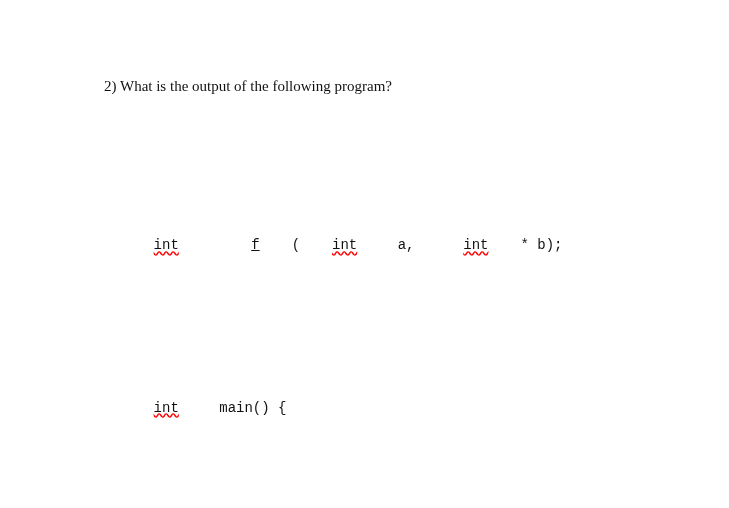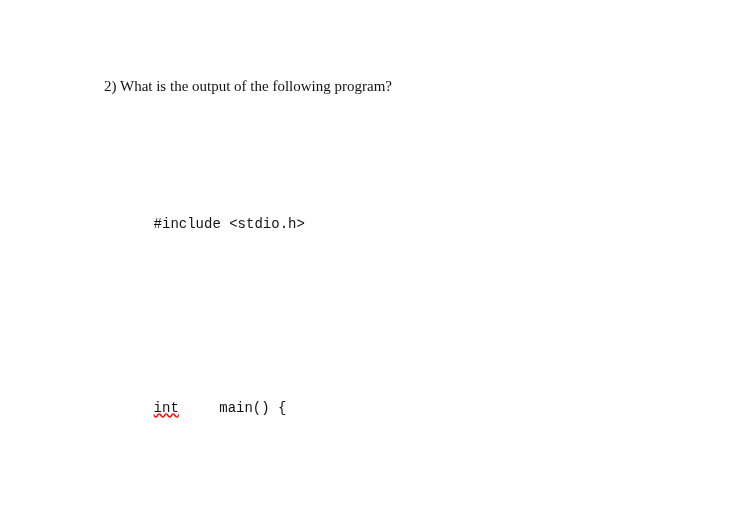--- a/index.html
+++ b/index.html
@@ -43,24 +43,24 @@
   </style>
 </head>
 <body>
 
 <div>
   <p>2)  What is the output of the following program?</p>
 </div>
 
 <div class="code-block section-gap">
 
+
   <div>
-    <span>#include &lt;stdio.h&gt;</span>
+    <span class="underline-red">int</span><span> </span><span class="underline-single">f</span><span>(</span><span class="underline-red">int</span><span> a,  </span><span class="underline-red">int</span><span>* b);</span>
   </div>
-
 
   <div>
     <span class="underline-red">int</span><span> main() {</span>
   </div>
 
   
 
   
 
   

